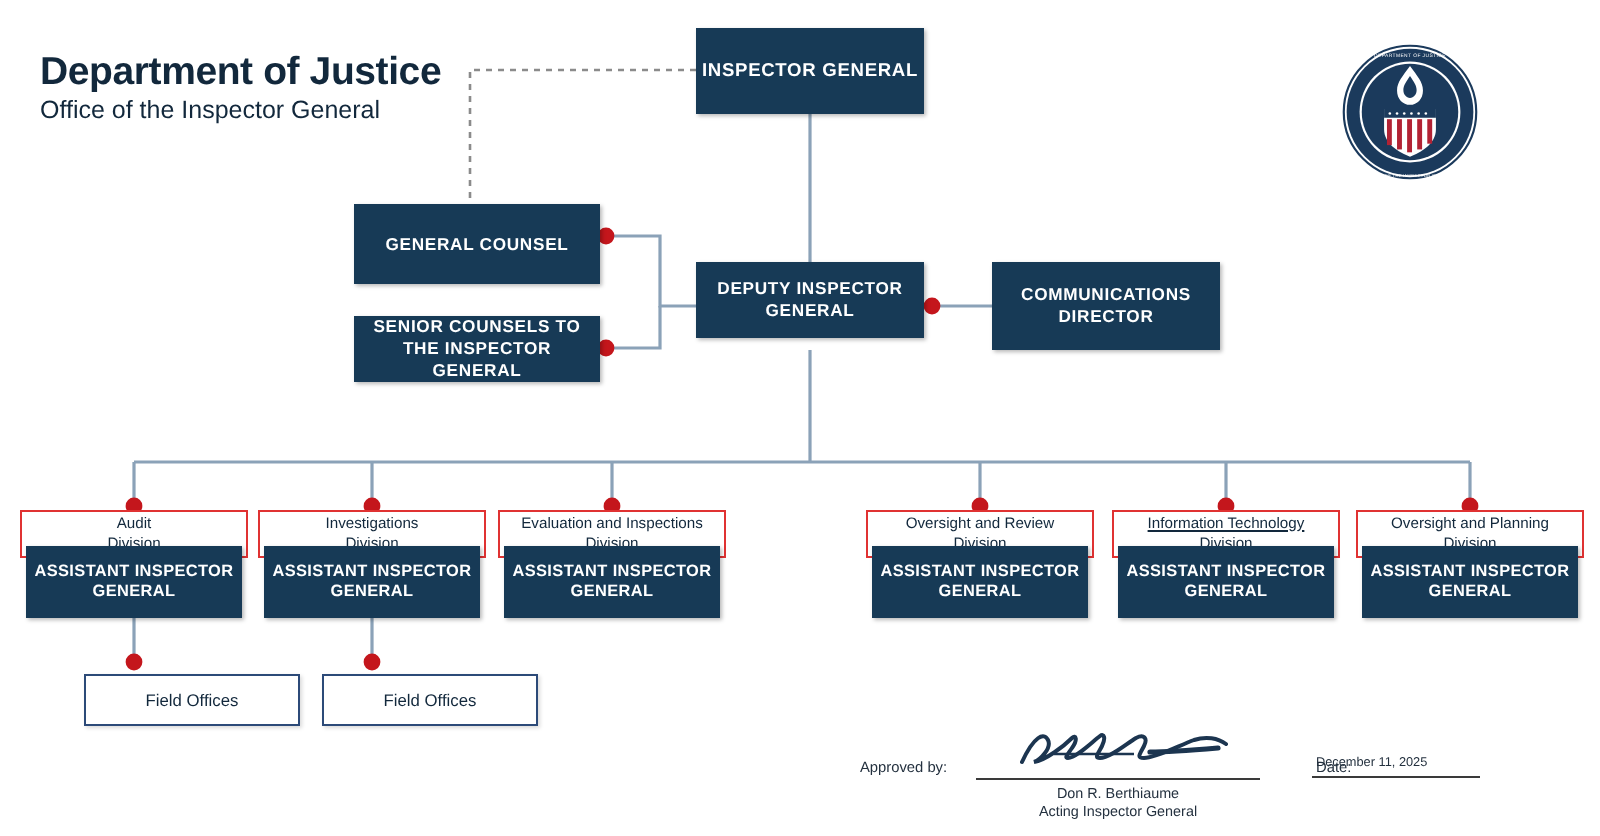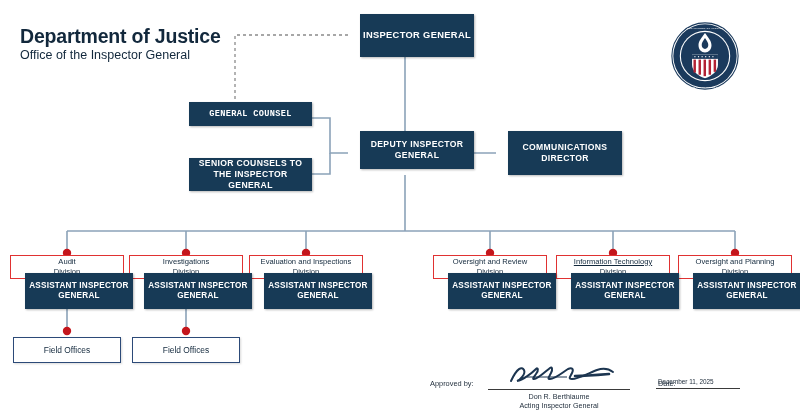--- a/index.html
+++ b/index.html
@@ -29,21 +29,20 @@
     text-align:center;
   }
   .node.navy{
     background:#173A56;
     color:#ffffff;
     font-weight:bold;
     font-size:8.6px;
     letter-spacing:.35px;
     line-height:1.28;
     box-shadow:1px 1px 2px rgba(0,0,0,.28);
-    margin-left:12px;
   }
   .node.navy.big{font-size:9.3px;}
   .node.aig{font-size:8.2px;letter-spacing:.2px;}
 
   
   .divbox{
     position:absolute;box-sizing:border-box;
     background:#ffffff;
     border:1.4px solid #e03232;
     display:flex;align-items:center;justify-content:center;
@@ -54,20 +53,21 @@
   
   .fobox{
     position:absolute;box-sizing:border-box;
     background:#ffffff;
     border:1.1px solid #2c4a78;
     display:flex;align-items:center;justify-content:center;
     text-align:center;
     font-size:8.4px;color:#12283c;
     box-shadow:1px 1px 2px rgba(0,0,0,.15);
     z-index:3;
+    margin-left:29px;
   }
 
   
   .seal{position:absolute;left:669px;top:20px;width:72px;height:72px;}
 
   
   .sig{position:absolute;left:430px;top:374px;width:360px;height:40px;font-size:7.4px;color:#24313f;}
   .sig .lbl{position:absolute;font-size:7.4px;}
   .sig .rule{position:absolute;border-bottom:1px solid #3a3a3a;}
   .sig .name{position:absolute;text-align:center;font-size:7.2px;line-height:1.35;color:#24313f;}
@@ -157,21 +157,21 @@
     <g fill="#ffffff" font-size="3.4" font-family="Liberation Sans, sans-serif" letter-spacing="0.3">
       <text x="50" y="12" text-anchor="middle">DEPARTMENT OF JUSTICE</text>
       <text x="50" y="95" text-anchor="middle" font-size="2.8">OFFICE OF THE INSPECTOR GENERAL</text>
     </g>
   </svg>
 
   <div class="node navy big" style="left:348px;top:14px;width:114px;height:43px;">
     <span>INSPECTOR GENERAL</span>
   </div>
 
-  <div class="node navy" style="left:177px;top:102px;width:123px;height:24px;font-family:Liberation Mono, monospace;">
+  <div class="node navy" style="left:177px;top:102px;width:123px;height:40px;">
     <span>GENERAL COUNSEL</span>
   </div>
 
   <div class="node navy" style="left:177px;top:158px;width:123px;height:33px;padding:0 6px;">
     <span>SENIOR COUNSELS TO THE INSPECTOR GENERAL</span>
   </div>
 
   <div class="node navy" style="left:348px;top:131px;width:114px;height:38px;">
     <span>DEPUTY INSPECTOR GENERAL</span>
   </div>

